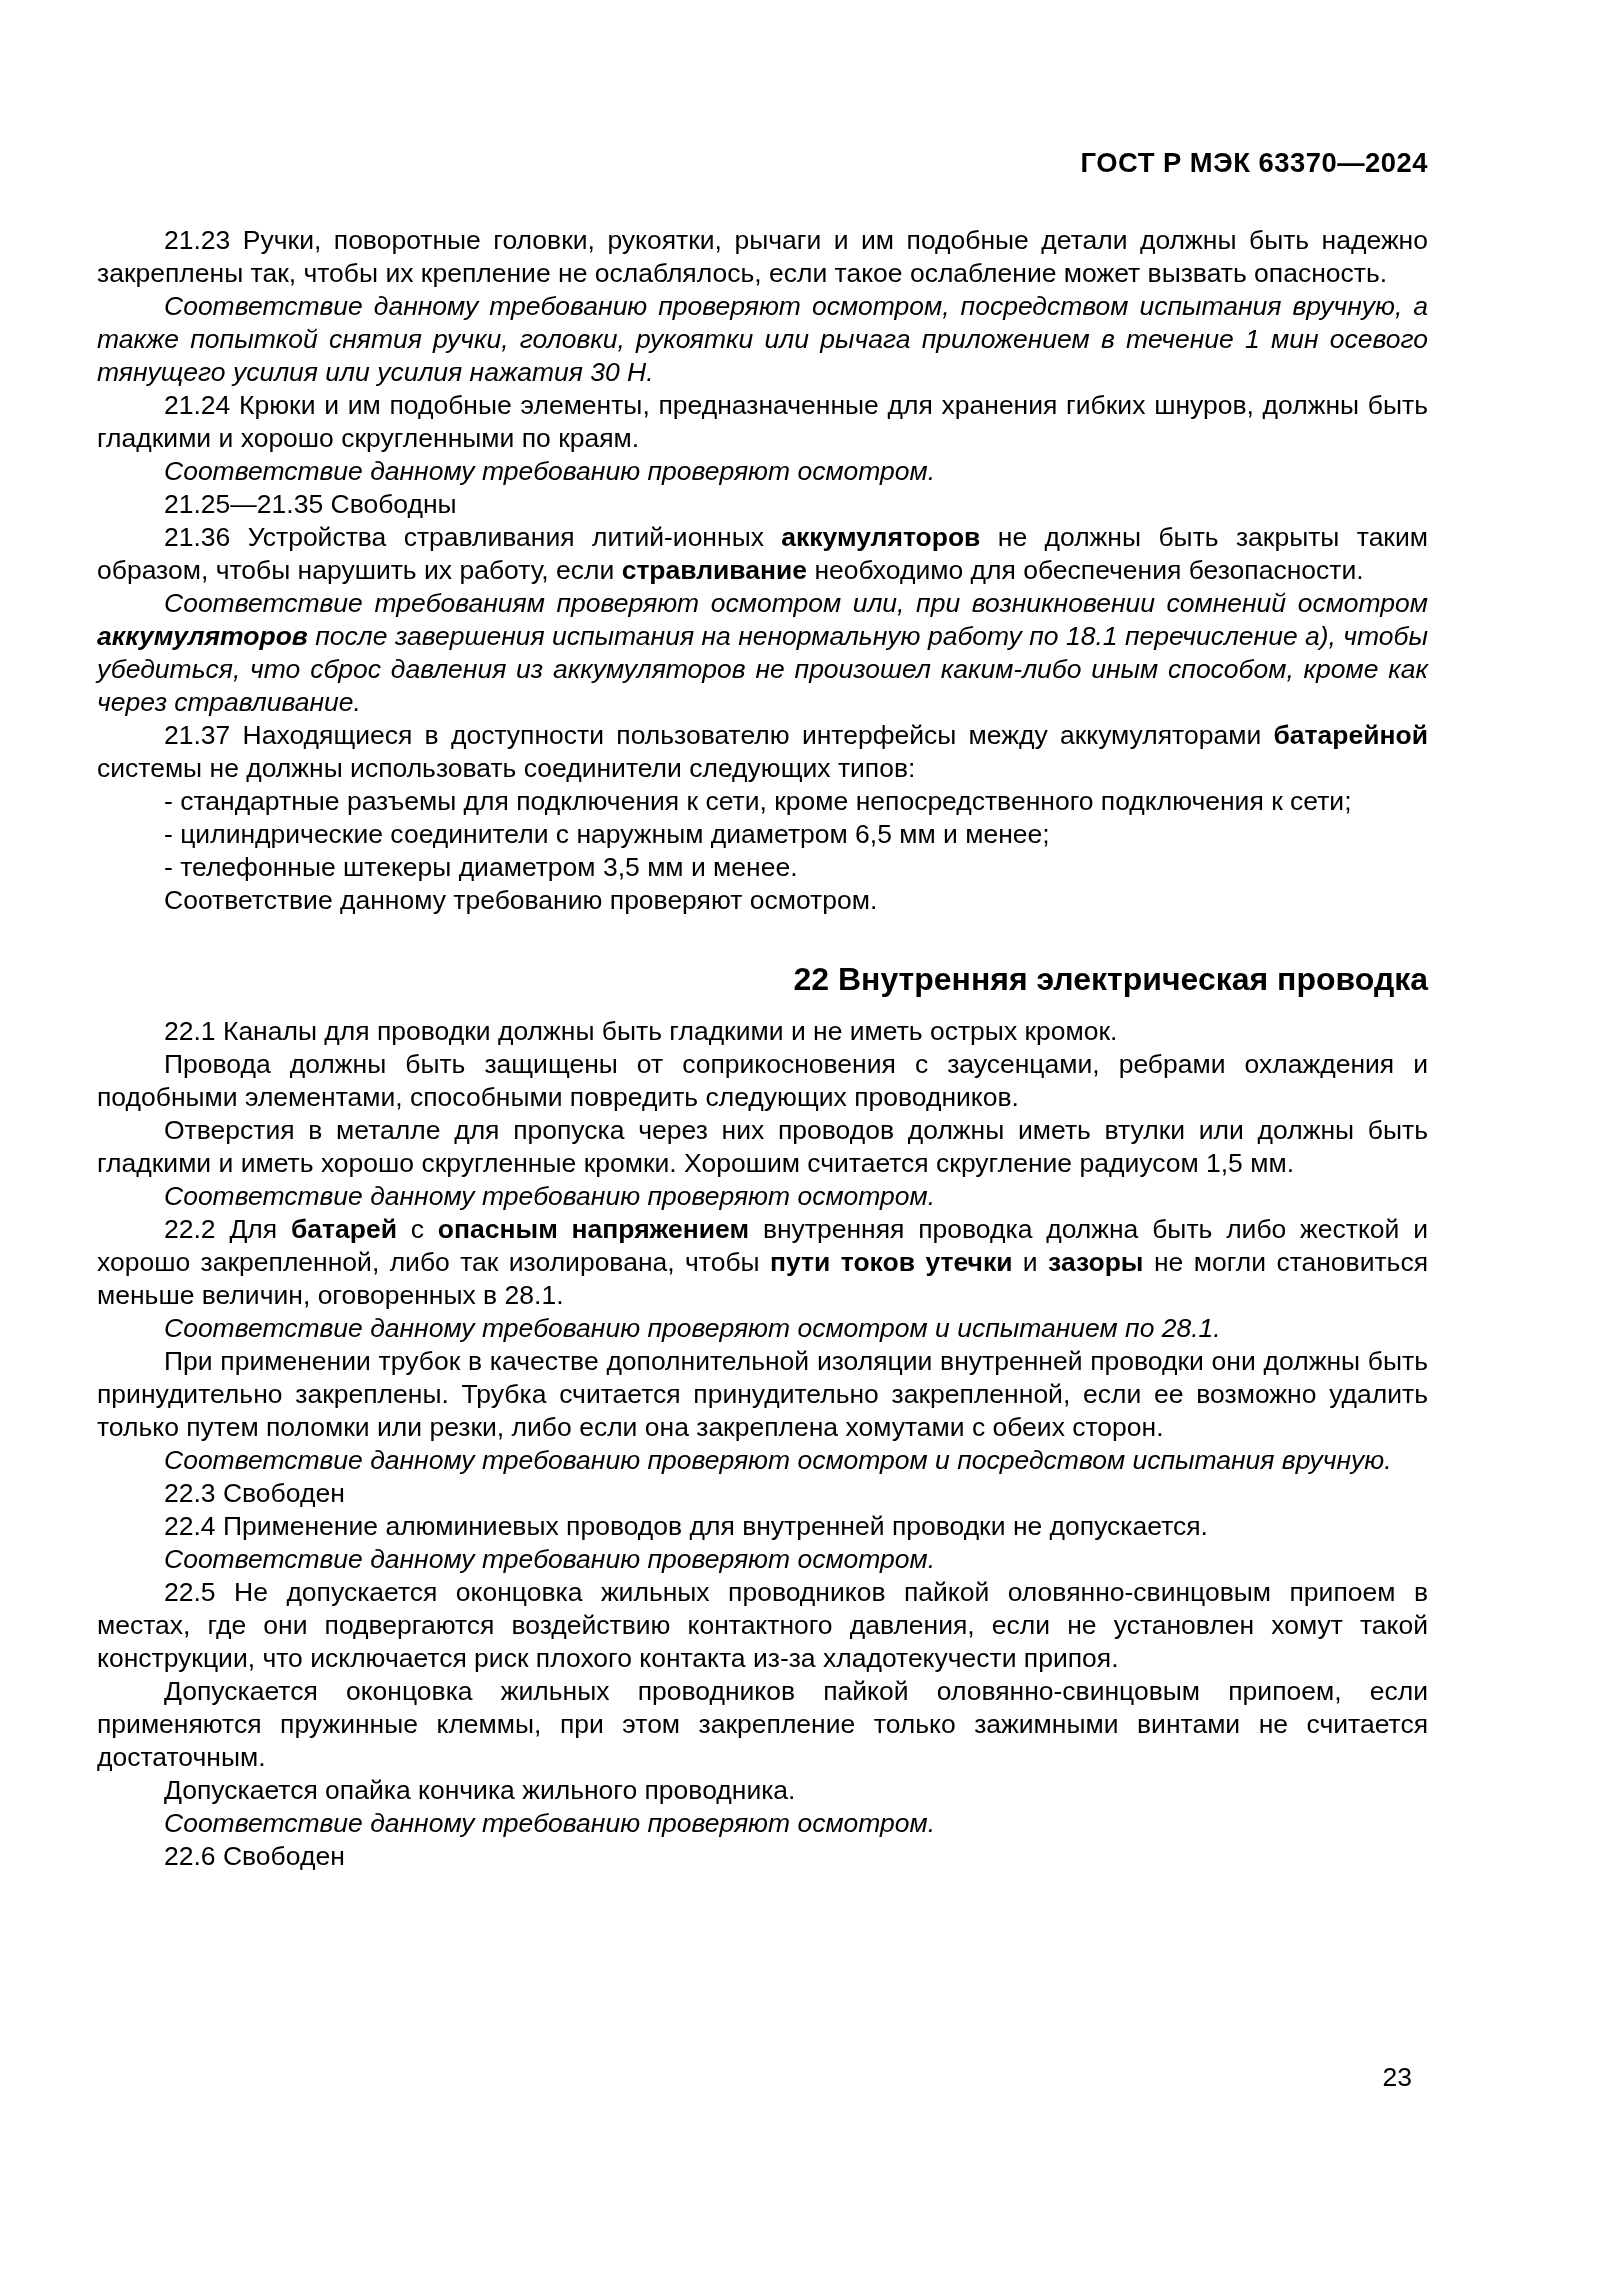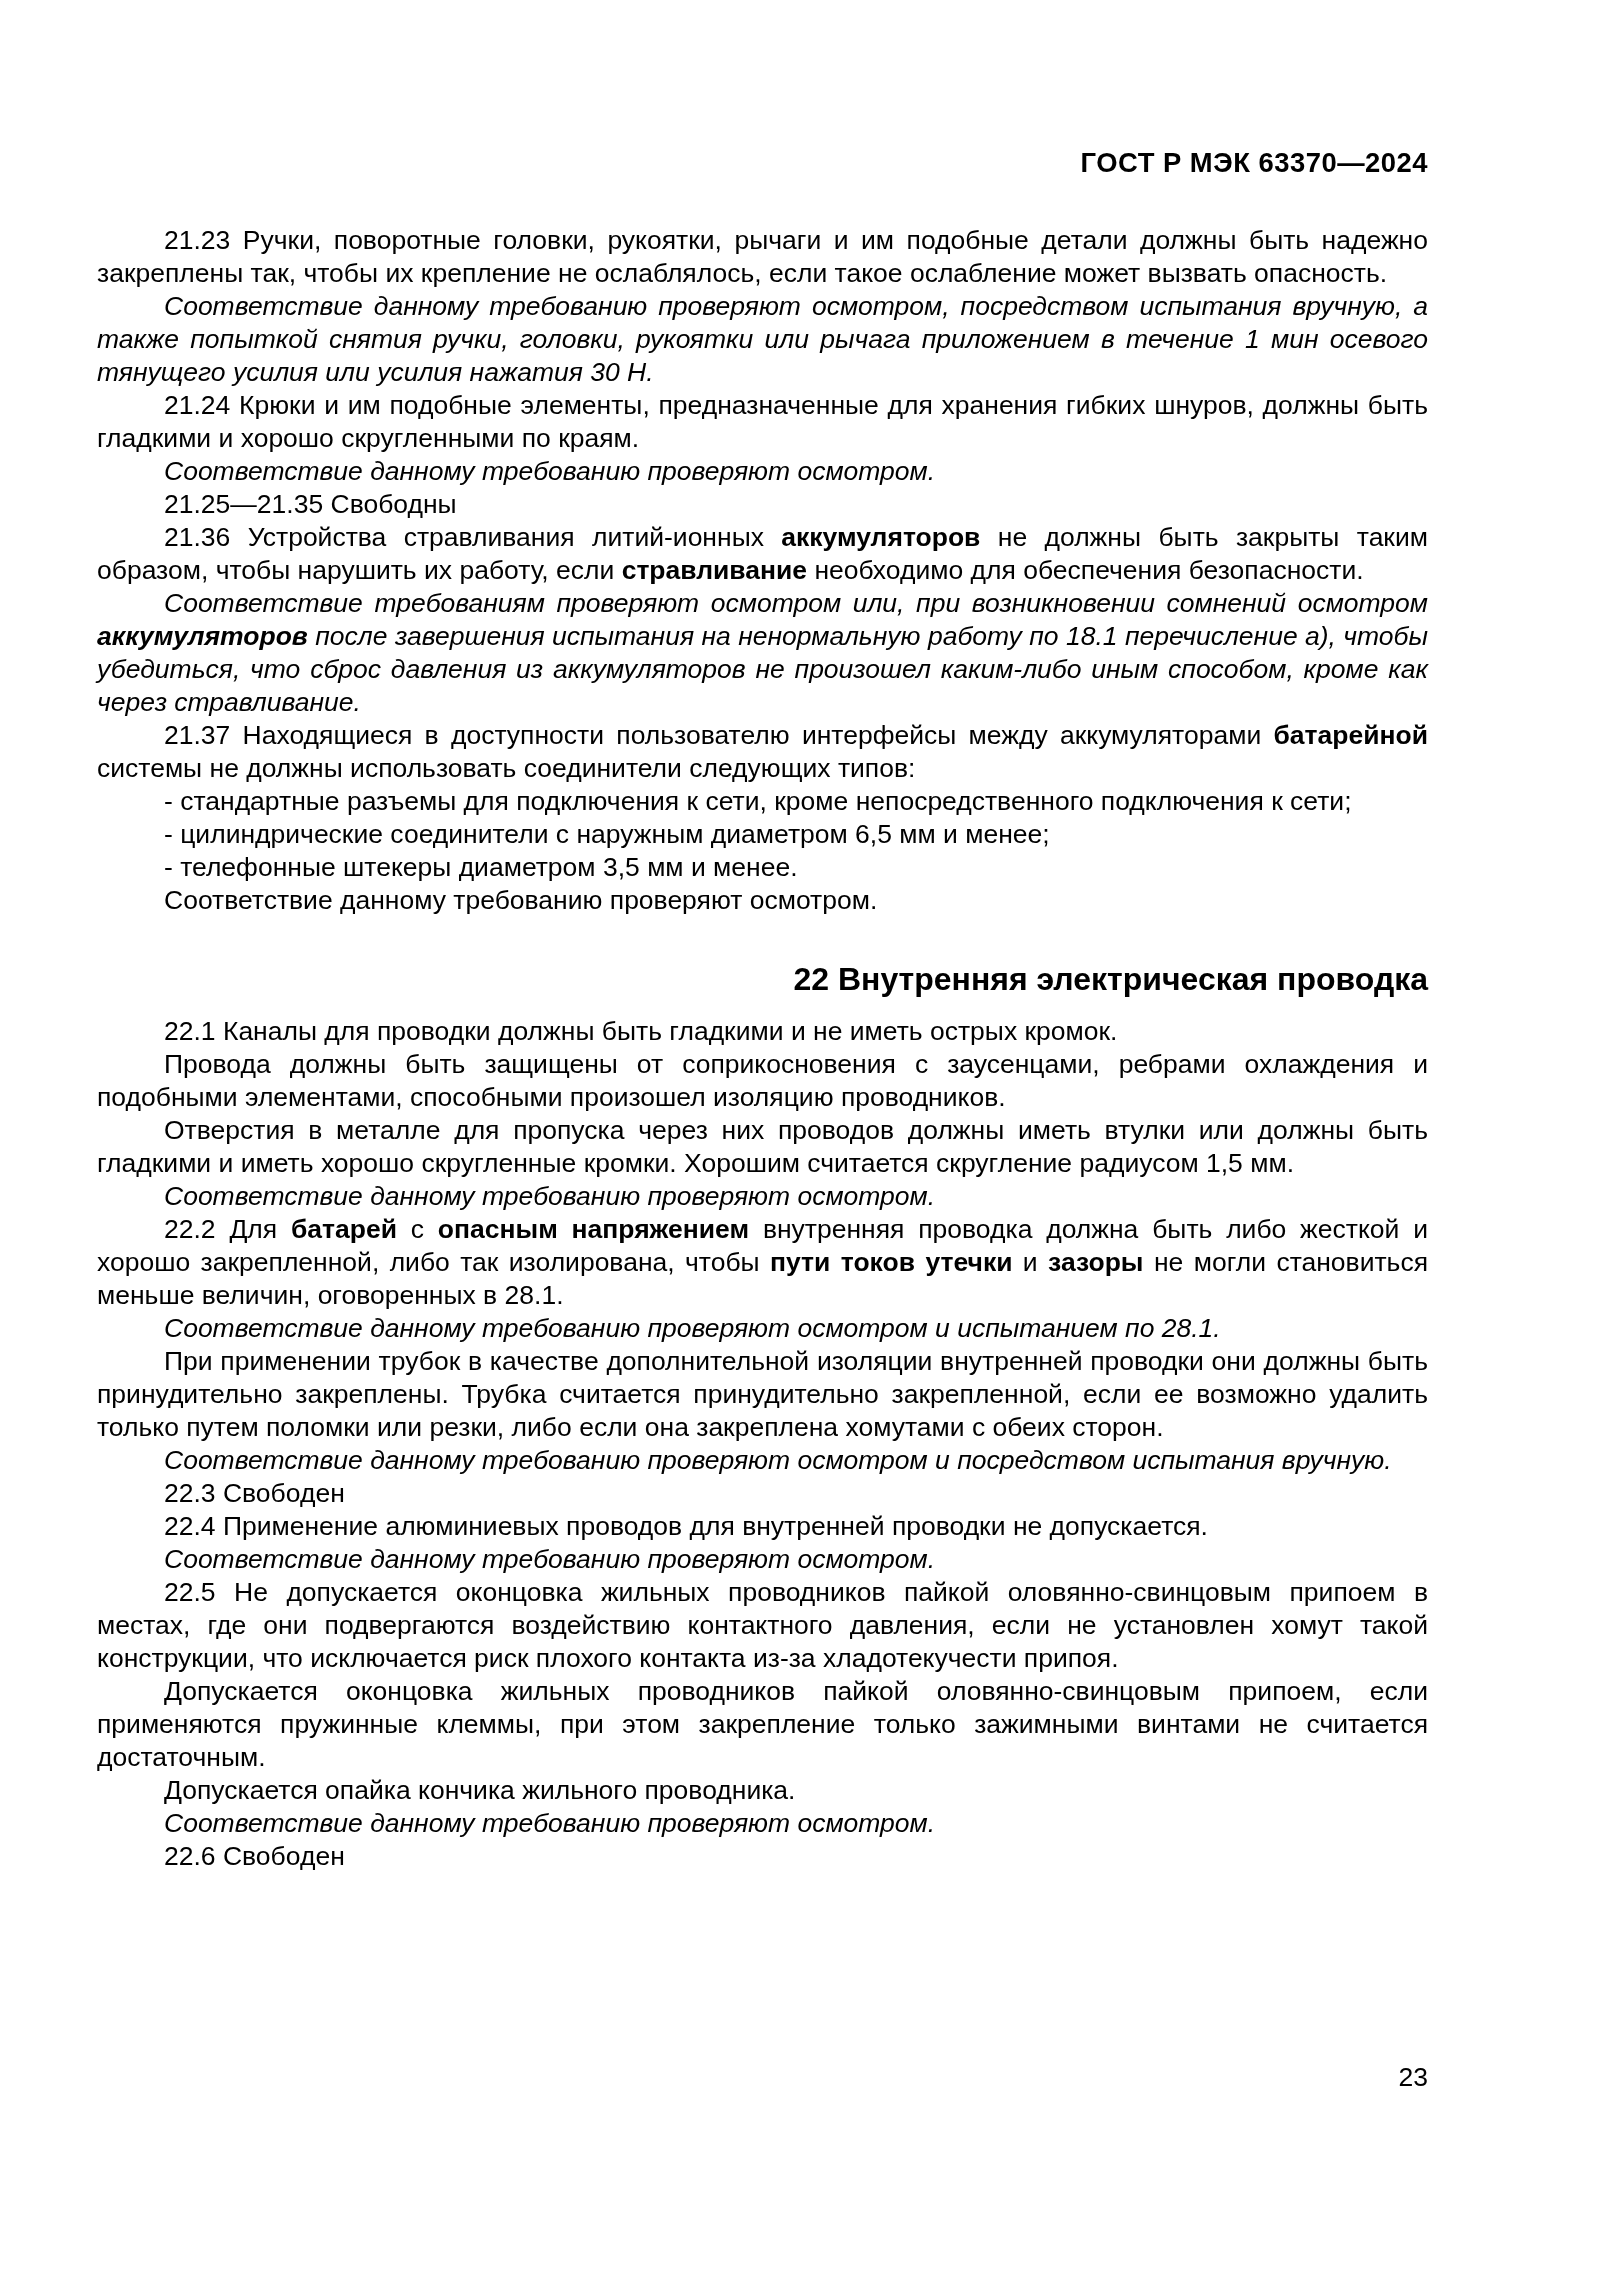--- a/index.html
+++ b/index.html
@@ -54,21 +54,21 @@
     text-align: right;
   }
   .seg-bold {
     font-weight: bold;
     margin-top: 28px;
   }
   .doc-footer {
     position: absolute;
     top: 2062px;
     left: 115px;
-    right: 193px;
+    right: 209px;
     text-align: right;
   }
   .page-number {
     font-size: 26.5px;
   }
 </style>
 </head>
 <body>
 
 <div class="page">
@@ -85,21 +85,21 @@
       <p class="para body"><span>21.25—21.35 Свободны</span></p>
       <p class="para body"><span>21.36 Устройства стравливания литий-ионных </span><span class="seg-bold">аккумуляторов</span><span> не должны быть закрыты таким образом, чтобы нарушить их работу, если </span><span class="seg-bold">стравливание</span><span> необходимо для обеспечения безопасности.</span></p>
       <p class="para italic"><span>Соответствие требованиям проверяют осмотром или, при возникновении сомнений осмотром </span><span class="seg-bold">аккумуляторов</span><span> после завершения испытания на ненормальную работу по 18.1 перечисление а), чтобы убедиться, что сброс давления из аккумуляторов не произошел каким-либо иным способом, кроме как через стравливание.</span></p>
       <p class="para body"><span>21.37 Находящиеся в доступности пользователю интерфейсы между аккумуляторами </span><span class="seg-bold">батарейной</span><span> системы не должны использовать соединители следующих типов:</span></p>
       <p class="para list"><span>- стандартные разъемы для подключения к сети, кроме непосредственного подключения к сети;</span></p>
       <p class="para list"><span>- цилиндрические соединители с наружным диаметром 6,5 мм и менее;</span></p>
       <p class="para list"><span>- телефонные штекеры диаметром 3,5 мм и менее.</span></p>
       <p class="para body"><span>Соответствие данному требованию проверяют осмотром.</span></p>
       <h2 class="para heading"><span>22 Внутренняя электрическая проводка</span></h2>
       <p class="para body"><span>22.1 Каналы для проводки должны быть гладкими и не иметь острых кромок.</span></p>
-      <p class="para body"><span>Провода должны быть защищены от соприкосновения с заусенцами, ребрами охлаждения и подобными элементами, способными произошел изоляцию проводников.</span></p>
+      <p class="para body"><span>Провода должны быть защищены от соприкосновения с заусенцами, ребрами охлаждения и подобными элементами, способными повредить следующих проводников.</span></p>
       <p class="para body"><span>Отверстия в металле для пропуска через них проводов должны иметь втулки или должны быть гладкими и иметь хорошо скругленные кромки. Хорошим считается скругление радиусом 1,5 мм.</span></p>
       <p class="para italic"><span>Соответствие данному требованию проверяют осмотром.</span></p>
       <p class="para body"><span>22.2 Для </span><span class="seg-bold">батарей</span><span> с </span><span class="seg-bold">опасным напряжением</span><span> внутренняя проводка должна быть либо жесткой и хорошо закрепленной, либо так изолирована, чтобы </span><span class="seg-bold">пути токов утечки</span><span> и </span><span class="seg-bold">зазоры</span><span> не могли становиться меньше величин, оговоренных в 28.1.</span></p>
       <p class="para italic"><span>Соответствие данному требованию проверяют осмотром и испытанием по 28.1.</span></p>
       <p class="para body"><span>При применении трубок в качестве дополнительной изоляции внутренней проводки они должны быть принудительно закреплены. Трубка считается принудительно закрепленной, если ее возможно удалить только путем поломки или резки, либо если она закреплена хомутами с обеих сторон.</span></p>
       <p class="para italic"><span>Соответствие данному требованию проверяют осмотром и посредством испытания вручную.</span></p>
       <p class="para body"><span>22.3 Свободен</span></p>
       <p class="para body"><span>22.4 Применение алюминиевых проводов для внутренней проводки не допускается.</span></p>
       <p class="para italic"><span>Соответствие данному требованию проверяют осмотром.</span></p>
       <p class="para body"><span>22.5 Не допускается оконцовка жильных проводников пайкой оловянно-свинцовым припоем в местах, где они подвергаются воздействию контактного давления, если не установлен хомут такой конструкции, что исключается риск плохого контакта из-за хладотекучести припоя.</span></p>

